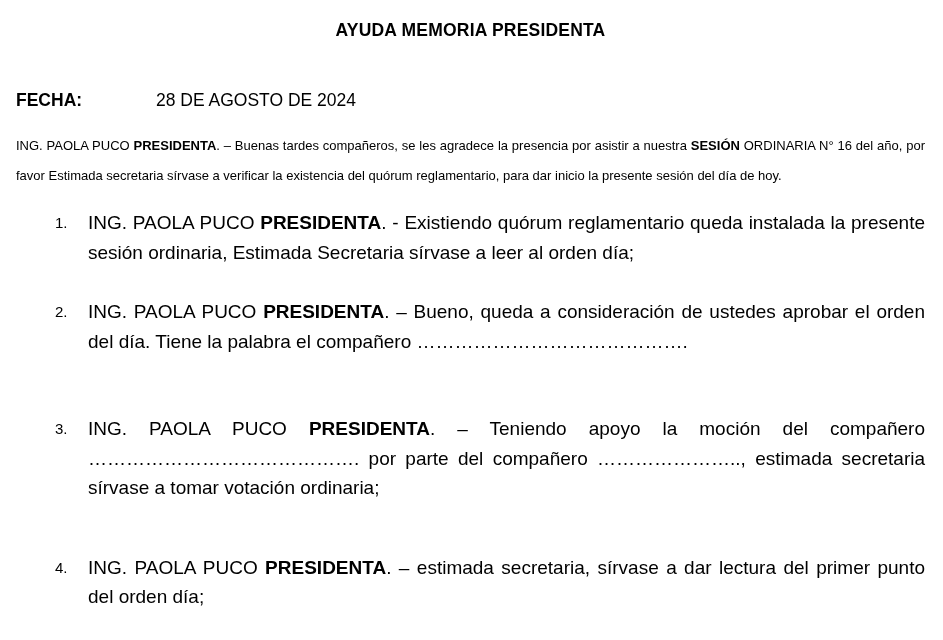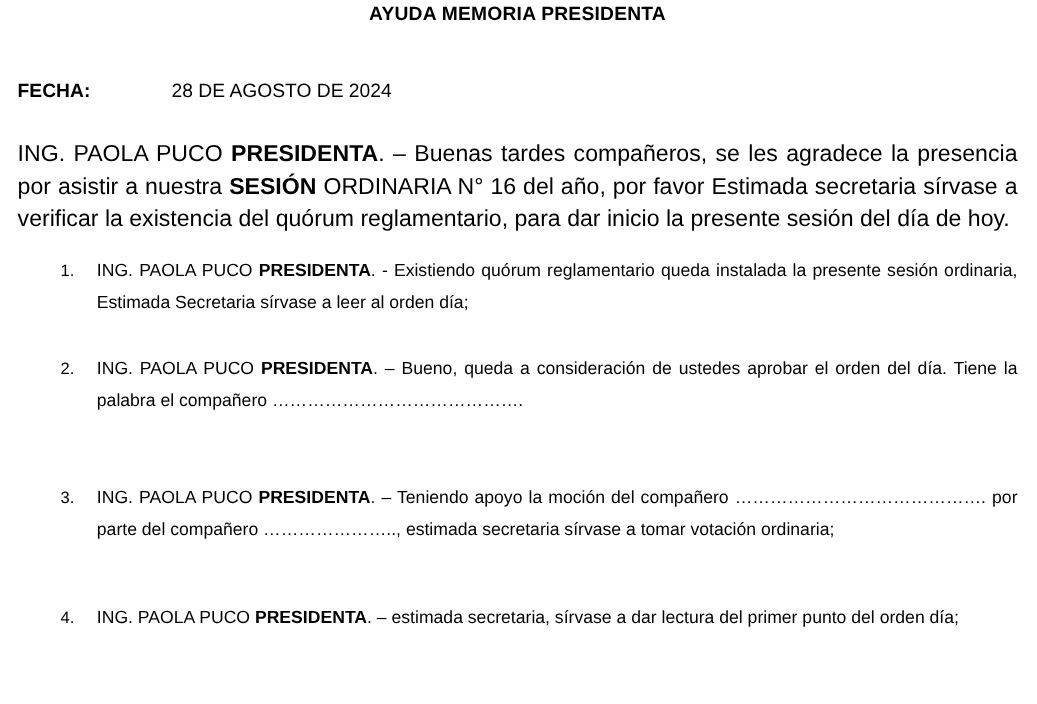--- a/index.html
+++ b/index.html
@@ -8,55 +8,56 @@
     height: 640px;
     background: #ffffff;
     overflow: hidden;
     color: #000000;
     font-family: "Liberation Sans", sans-serif;
     -webkit-font-smoothing: antialiased;
   }
   .page { padding: 0 18px 0 16px; box-sizing: border-box; width: 943px; height: 640px; }
   .title {
     margin: 0;
+    padding-top: 18px;
     font-size: 17.5px;
     line-height: 24px;
     text-align: center;
     font-weight: 700;
     letter-spacing: 0.2px;
   }
   .fecha {
     margin-top: 44px;
     font-size: 17.5px;
     line-height: 29px;
     white-space: nowrap;
   }
   .fecha-label { display: inline-block; width: 140px; font-weight: 700; }
   .intro {
-    margin: 28px 0 0 0;
-    font-size: 21px;
+    margin: 16px 0 0 0;
+    font-size: 13px;
     line-height: 29.5px;
     text-align: justify;
   }
   .item { display: flex; align-items: flex-start; }
   .item-1 { margin-top: 18px; }
   .item-2 { margin-top: 30px; }
   .item-3 { margin-top: 58px; }
   .item-4 { margin-top: 50px; }
   .num {
     flex: 0 0 33px;
     width: 33px;
     margin-left: 39px;
     font-size: 15px;
     line-height: 29.5px;
   }
   .item-text {
     flex: 1;
     margin: 0;
-    font-size: 16px;
+    font-size: 19px;
     line-height: 29.5px;
     text-align: justify;
   }
   .bold { font-weight: 700; }
 </style>
 </head>
 <body>
 
 <div class="page">
 

